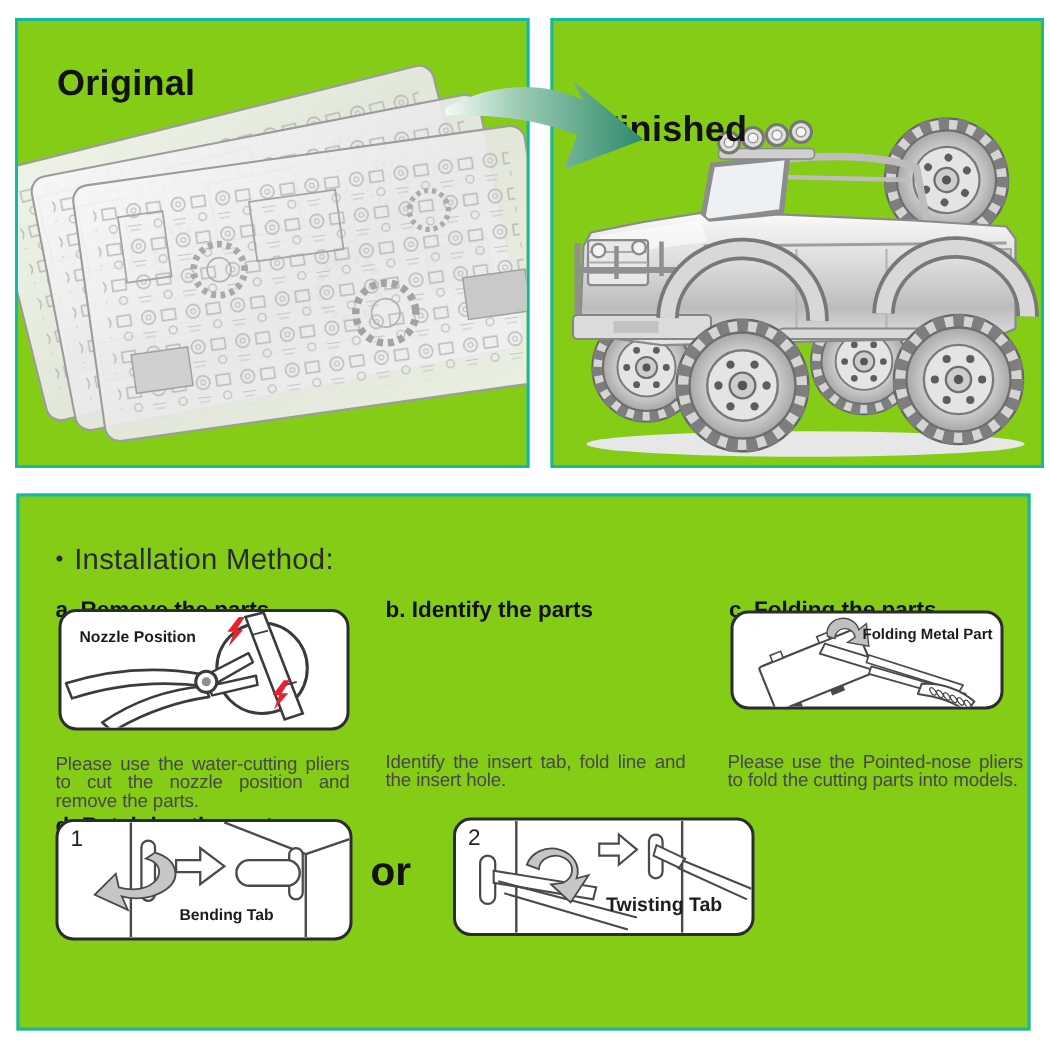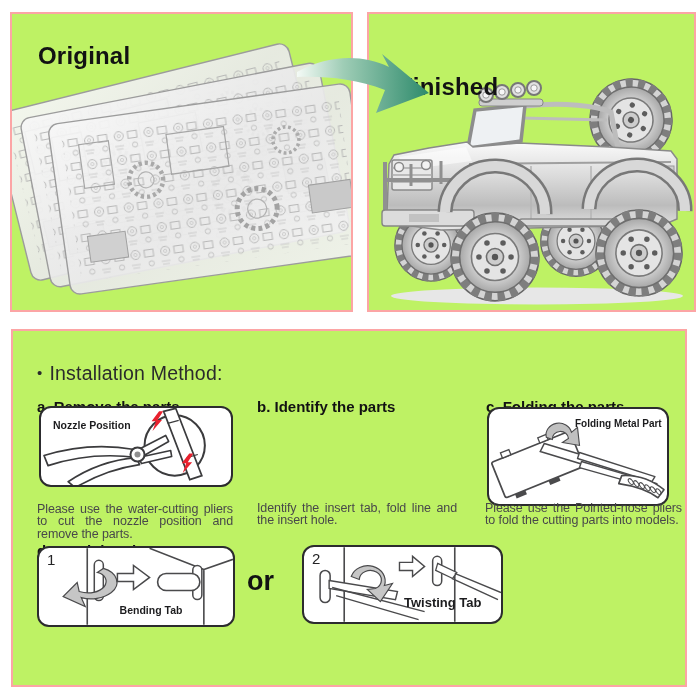--- a/index.html
+++ b/index.html
@@ -1,19 +1,19 @@
 <!DOCTYPE html>
 <html><head>
 <meta charset="utf-8">
 <style>
   html,body{margin:0;padding:0;background:#fff;}
   *{box-sizing:border-box;}
   .canvas{position:relative;width:700px;height:700px;background:#fff;overflow:hidden;
           font-family:"Liberation Sans",sans-serif;color:#121213;}
-  .panel{position:absolute;background:#bef264;border:2px solid #fca5a5;}
+  .panel{position:absolute;background:#84cc16;border:2px solid #14b8a6;}
   .panel--tl{left:10px;top:12px;width:343px;height:300px;}
   .panel--tr{left:367px;top:12px;width:329px;height:300px;}
   .panel--bottom{left:11px;top:329px;width:676px;height:358px;padding-left:40px;}
   .panel-title{position:absolute;font-weight:700;font-size:24px;letter-spacing:.2px;color:#121213;z-index:3;}
   .fill-svg{position:absolute;left:0;top:0;width:100%;height:100%;}
   .green-arrow{position:absolute;left:296px;top:48px;width:140px;height:72px;z-index:6;}
   .imethod-title{position:absolute;left:24px;top:31px;font-size:19.5px;color:#2a2a2c;letter-spacing:.2px;}
   .imethod-title .bullet{font-size:15px;margin-right:7px;position:relative;top:-2px;}
   .step-heading{position:absolute;font-weight:700;font-size:15px;color:#121213;}
   .dbox{position:absolute;background:#fff;border:2.5px solid #2c2c2e;border-radius:12px;}
@@ -198,21 +198,21 @@
         <use href="#bolt" fill="#e8212e" transform="translate(140,45) scale(1.15)"></use>
       </svg>
       <span class="dlabel" style="left:12px;top:11px;font-size:10.5px;">Nozzle Position</span>
     </div>
     <p class="caption" style="left:24px;top:159px;width:196px;">Please use the water-cutting pliers to cut the nozzle position and remove the parts.</p>
 
     <h3 class="step-heading" style="left:244px;top:52px;">b. Identify the parts</h3>
     <p class="caption" style="left:244px;top:158px;width:200px;">Identify the insert tab, fold line and the insert hole.</p>
 
     <h3 class="step-heading" style="left:473px;top:52px;">c. Folding the parts</h3>
-    <div class="dbox" style="left:474px;top:76px;width:182px;height:99px;">
+    <div class="dbox" style="left:474px;top:76px;width:182px;height:66px;">
       <svg viewBox="0 0 177 74">
         <g transform="rotate(-22 48 44)">
           <rect x="6" y="26" width="84" height="38" rx="2" fill="#fff" stroke="#4a4a4c" stroke-width="1.7"></rect>
           <rect x="18" y="20.5" width="9" height="5.5" fill="#fff" stroke="#4a4a4c" stroke-width="1.3"></rect>
           <rect x="58" y="20.5" width="9" height="5.5" fill="#fff" stroke="#4a4a4c" stroke-width="1.3"></rect>
           <rect x="16" y="64" width="11" height="4.5" fill="#4a4a4c"></rect>
           <rect x="52" y="64" width="11" height="4.5" fill="#4a4a4c"></rect>
         </g>
         <polygon points="55,24 124,45 120,53 51,32" fill="#fff" stroke="#4a4a4c" stroke-width="1.5"></polygon>
         <g fill="#fff" stroke="#4a4a4c" stroke-linejoin="round">

